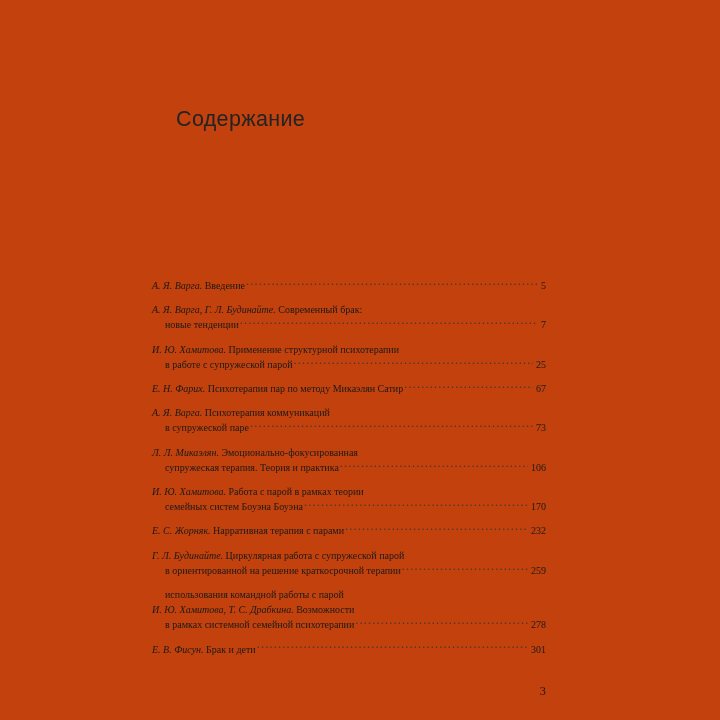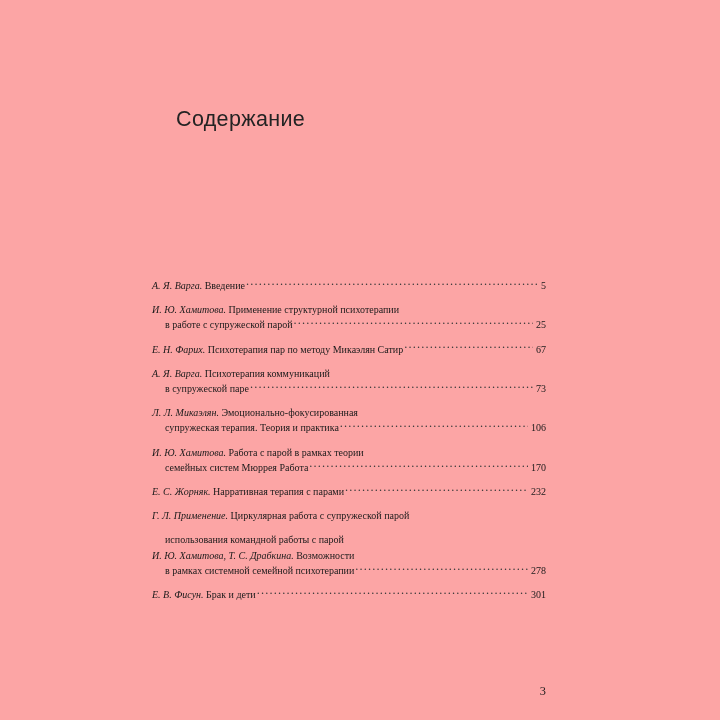--- a/index.html
+++ b/index.html
@@ -13,21 +13,21 @@
     position: relative;
     font-family: "Liberation Serif", "DejaVu Serif", serif;
     color: #1a1a1a;
     overflow: hidden;
     -webkit-font-smoothing: antialiased;
   }
 
   #page {
     position: absolute;
     inset: 0;
-    background: #fca5a5;
+    background: #c2410c;
   }
 
   
   #toc-title {
     position: absolute;
     left: 176px;
     top: 107px;
     font-family: "Liberation Sans", "DejaVu Sans", sans-serif;
     font-weight: 300;
     font-size: 21.5px;
@@ -123,20 +123,30 @@
   <div id="toc-list">
       <div class="toc-entry">
         <div class="toc-line">
           <span class="toc-text-wrap"><span class="toc-author">А. Я. Варга.</span><span class="toc-title-text"> Введение</span></span>
           <span class="toc-leader"></span>
           <span class="toc-page">5</span>
         </div>
       </div>
       <div class="toc-entry">
         <div class="toc-line no-leader">
+          <span class="toc-text-wrap"><span class="toc-author">А. Я. Варга, Г. Л. Будинайте.</span><span class="toc-title-text"> Современный брак:</span></span>
+        </div>
+        <div class="toc-line indent">
+          <span class="toc-text-wrap"><span class="toc-title-text">новые тенденции</span></span>
+          <span class="toc-leader"></span>
+          <span class="toc-page">7</span>
+        </div>
+      </div>
+      <div class="toc-entry">
+        <div class="toc-line no-leader">
           <span class="toc-text-wrap"><span class="toc-author">И. Ю. Хамитова.</span><span class="toc-title-text"> Применение структурной психотерапии</span></span>
         </div>
         <div class="toc-line indent">
           <span class="toc-text-wrap"><span class="toc-title-text">в работе с супружеской парой</span></span>
           <span class="toc-leader"></span>
           <span class="toc-page">25</span>
         </div>
       </div>
       <div class="toc-entry">
         <div class="toc-line">
@@ -163,35 +173,40 @@
           <span class="toc-text-wrap"><span class="toc-title-text">супружеская терапия. Теория и практика</span></span>
           <span class="toc-leader"></span>
           <span class="toc-page">106</span>
         </div>
       </div>
       <div class="toc-entry">
         <div class="toc-line no-leader">
           <span class="toc-text-wrap"><span class="toc-author">И. Ю. Хамитова.</span><span class="toc-title-text"> Работа с парой в рамках теории</span></span>
         </div>
         <div class="toc-line indent">
-          <span class="toc-text-wrap"><span class="toc-title-text">семейных систем Мюррея Работа</span></span>
+          <span class="toc-text-wrap"><span class="toc-title-text">семейных систем Боуэна Боуэна</span></span>
           <span class="toc-leader"></span>
           <span class="toc-page">170</span>
         </div>
       </div>
       <div class="toc-entry">
         <div class="toc-line">
           <span class="toc-text-wrap"><span class="toc-author">Е. С. Жорняк.</span><span class="toc-title-text"> Нарративная терапия с парами</span></span>
           <span class="toc-leader"></span>
           <span class="toc-page">232</span>
         </div>
       </div>
       <div class="toc-entry">
         <div class="toc-line no-leader">
-          <span class="toc-text-wrap"><span class="toc-author">Г. Л. Применение.</span><span class="toc-title-text"> Циркулярная работа с супружеской парой</span></span>
+          <span class="toc-text-wrap"><span class="toc-author">Г. Л. Будинайте.</span><span class="toc-title-text"> Циркулярная работа с супружеской парой</span></span>
+        </div>
+        <div class="toc-line indent">
+          <span class="toc-text-wrap"><span class="toc-title-text">в ориентированной на решение краткосрочной терапии</span></span>
+          <span class="toc-leader"></span>
+          <span class="toc-page">259</span>
         </div>
       </div>
       <div class="toc-entry">
         <div class="toc-line indent no-leader">
           <span class="toc-text-wrap"><span class="toc-title-text">использования командной работы с парой</span></span>
         </div>
         <div class="toc-line no-leader">
           <span class="toc-text-wrap"><span class="toc-author">И. Ю. Хамитова, Т. С. Драбкина.</span><span class="toc-title-text"> Возможности</span></span>
         </div>
         <div class="toc-line indent">

